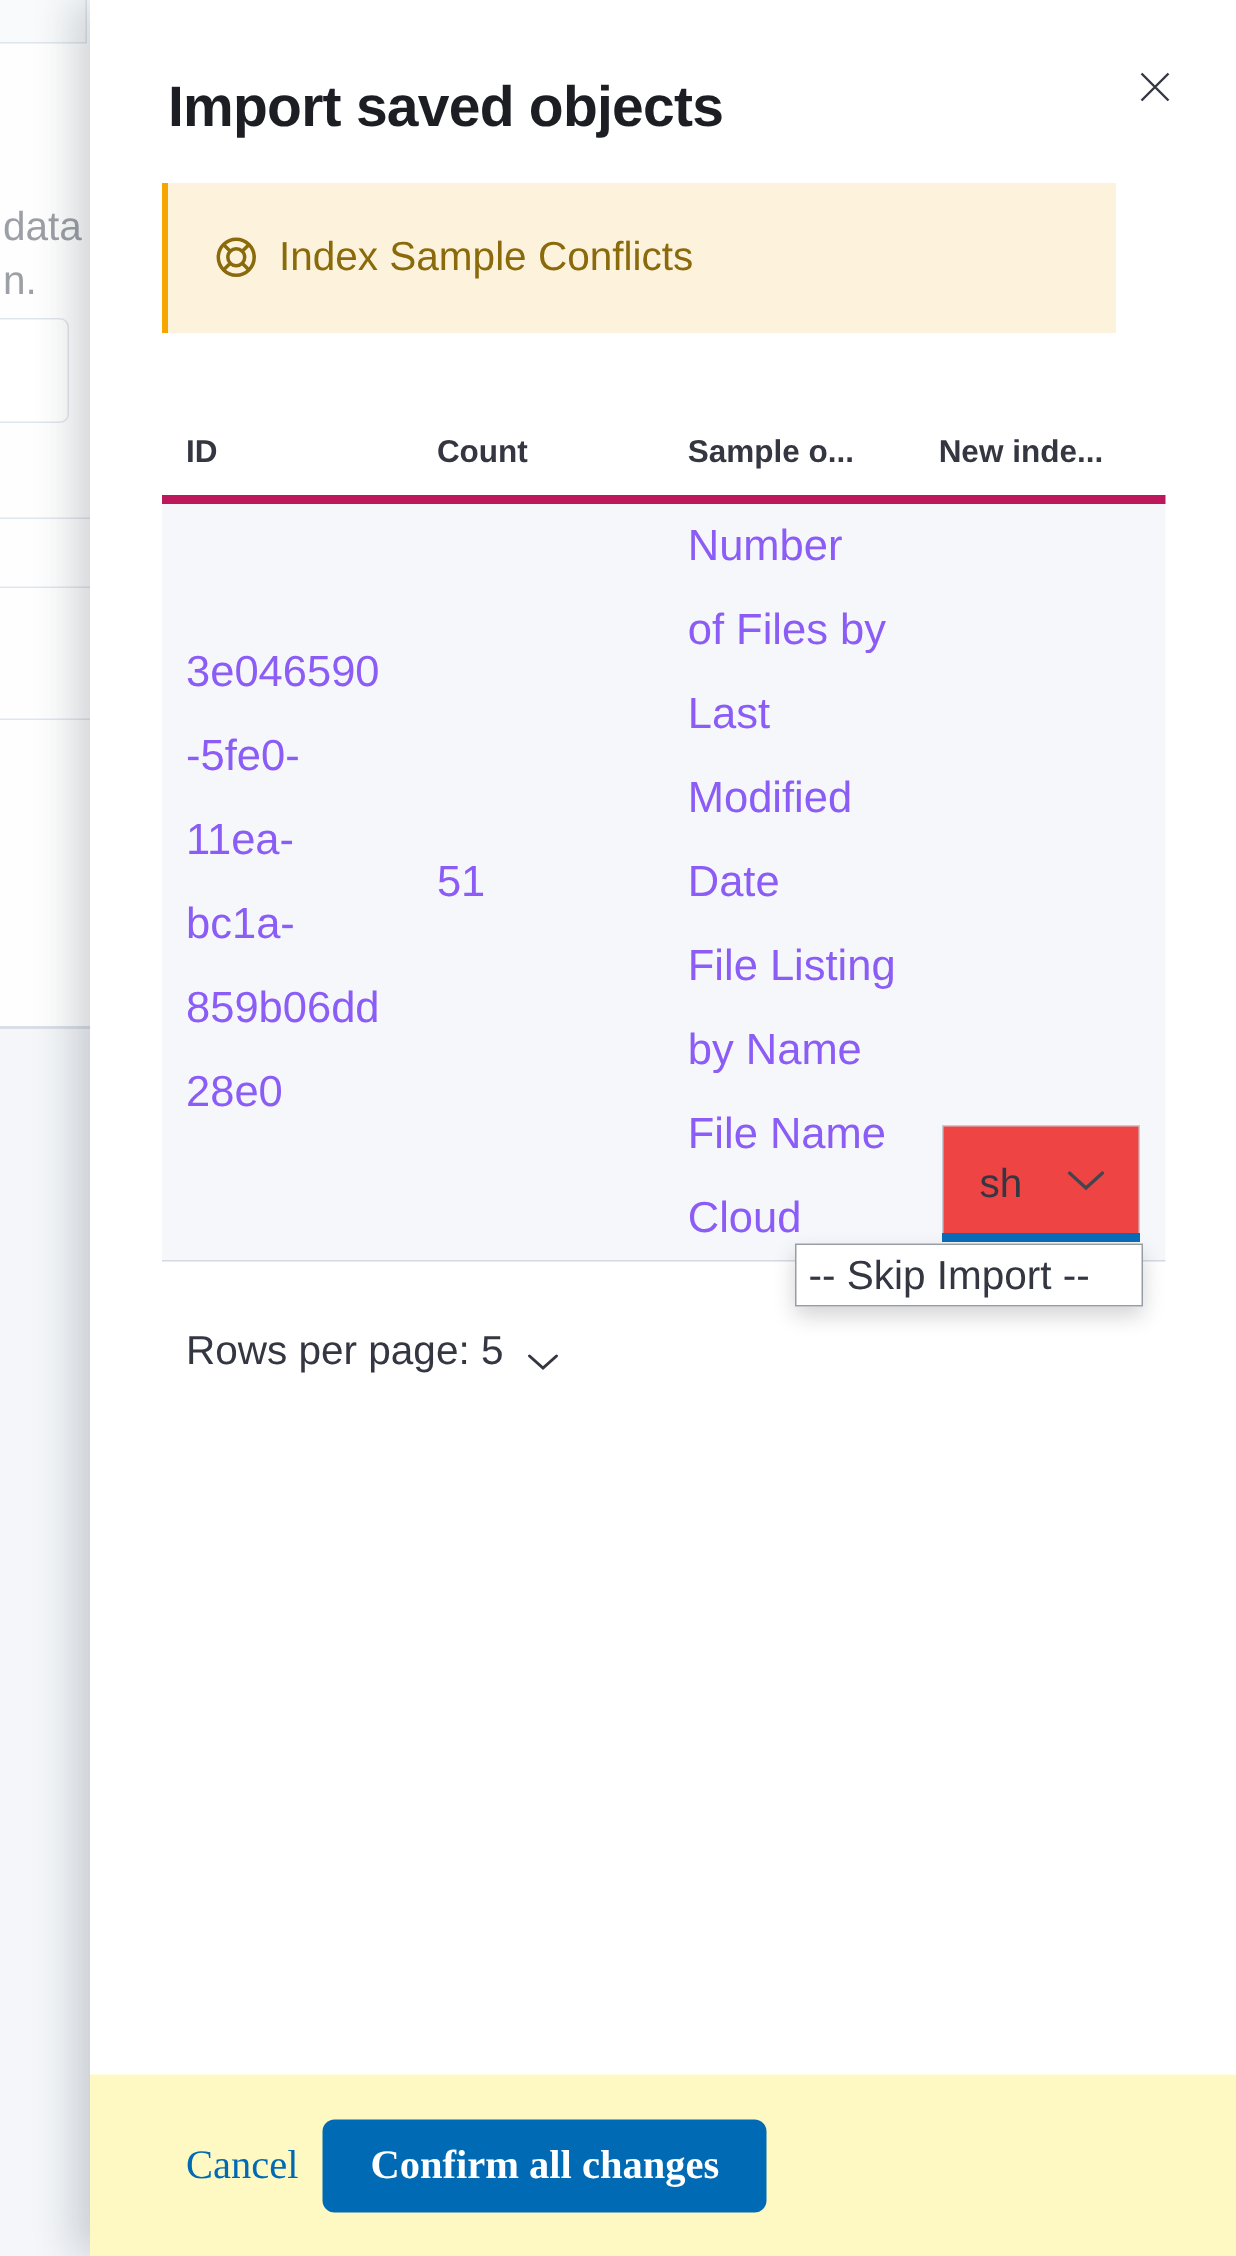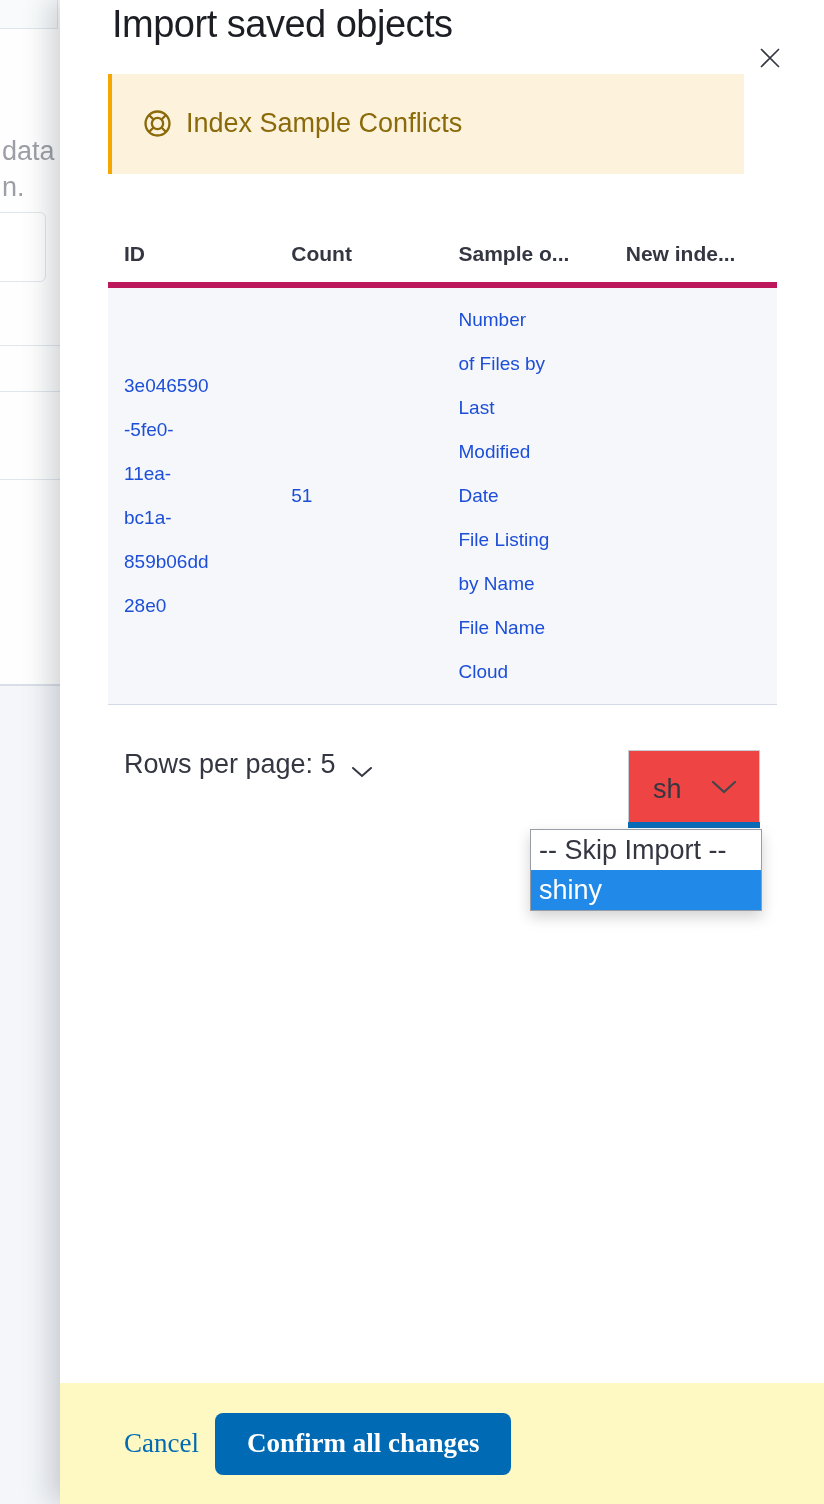--- a/index.html
+++ b/index.html
@@ -24,37 +24,37 @@
 
   
   .flyout { position:absolute; left:60px; top:0; width:764px; height:1504px; background:#fff;
             box-shadow:-10px 0 26px rgba(46,57,74,0.22); display:flex; flex-direction:column; }
   .flyout-body { padding:0 48px; flex:1 1 auto; position:relative; }
 
   .close-btn { position:absolute; top:40px; right:36px; width:36px; height:36px;
                background:none; border:none; cursor:pointer; display:flex;
                align-items:center; justify-content:center; }
 
-  h1.flyout-title { font-size:38px; line-height:48px; font-weight:400;
+  h1.flyout-title { margin-top:48px; font-size:38px; line-height:48px; font-weight:700;
                     letter-spacing:-0.5px; color:#1d1e24; padding-left:4px; }
 
   
   .callout { margin-top:26px; width:636px; background:#fdf3dc; border-left:4px solid #f5a700;
              padding:34px 10px 36px 31px; }
   .callout-header { display:flex; align-items:center; gap:14px; color:#8a6a0b; }
   .callout-title { font-size:27px; line-height:30px; }
   .callout-body { margin-top:22px; max-width:590px; font-size:26px; line-height:42px; color:#3d4049; }
   .callout-body a { color:#0071c2; text-decoration:none; cursor:pointer; }
 
   
   .table { margin-top:48px; width:669px; }
   .thead { display:flex; padding:20px 0 16px; border-bottom:6px solid #be185d; }
   .th { width:25%; padding-left:16px; font-size:21px; font-weight:700; color:#343741; white-space:nowrap; overflow:hidden; }
   .trow { display:flex; align-items:center; min-height:417px; background:#f5f7fa; border-bottom:1px solid #d3dae6; }
-  .td { width:25%; padding:0 10px 0 16px; font-size:19px; line-height:44px; color:#1d4ed8; }
+  .td { width:25%; padding:0 10px 0 16px; font-size:29px; line-height:56px; color:#8b5cf6; }
   .pre { white-space:pre-line; }
 
   
   .rows-per-page { margin-top:44px; margin-left:16px; display:inline-flex; align-items:flex-end; gap:14px;
                    background:none; border:none; font-family:inherit; font-size:27px; color:#343741; cursor:pointer; }
 
   
   .nselect { position:absolute; left:568px; top:750px; width:132px; height:78px; background:#ef4444;
              border:1px solid #c6ccd4; display:flex; align-items:center; cursor:pointer; z-index:5; }
   .nselect-value { padding-left:24px; font-size:27px; color:#343741; }
@@ -159,21 +159,20 @@
       <div class="nselect">
         <span class="nselect-value">sh</span>
         <svg class="nselect-chevron" width="30" height="20" viewBox="0 0 30 20">
           <path d="M4 5 L15 15 L26 5" stroke="#43464d" stroke-width="2.2" fill="none" stroke-linecap="round"></path>
         </svg>
       </div>
 
       
       <div class="popup">
         <div class="popup-option">-- Skip Import --</div>
-        <div class="popup-option highlighted">shiny</div>
       </div>
 
     </div>
 
     <div class="flyout-footer">
       <button class="cancel-btn">Cancel</button>
       <button class="confirm-btn">Confirm all changes</button>
     </div>
 
   </div>

